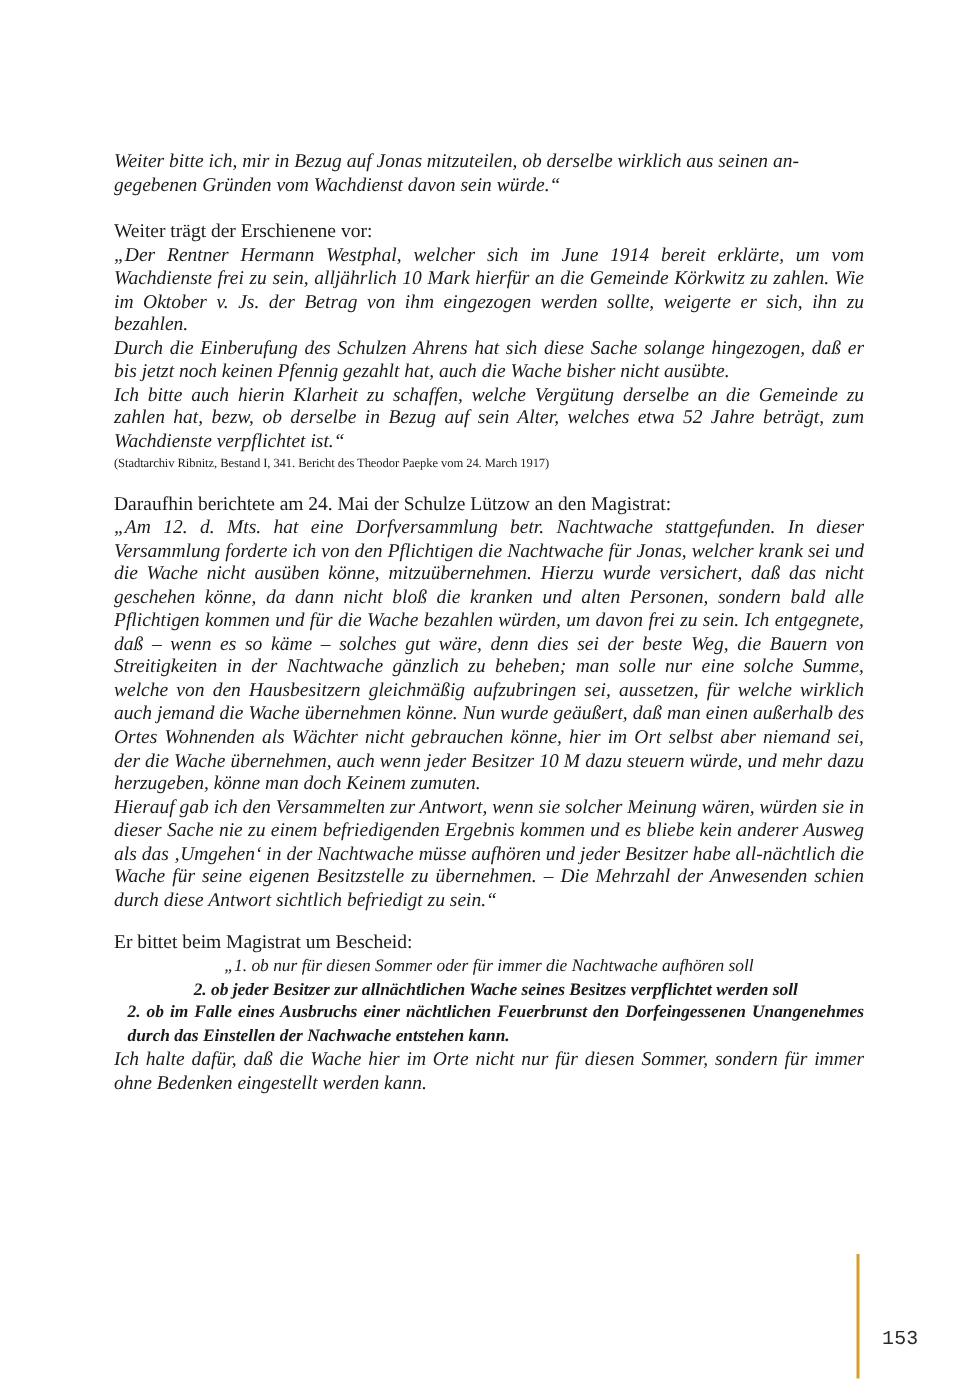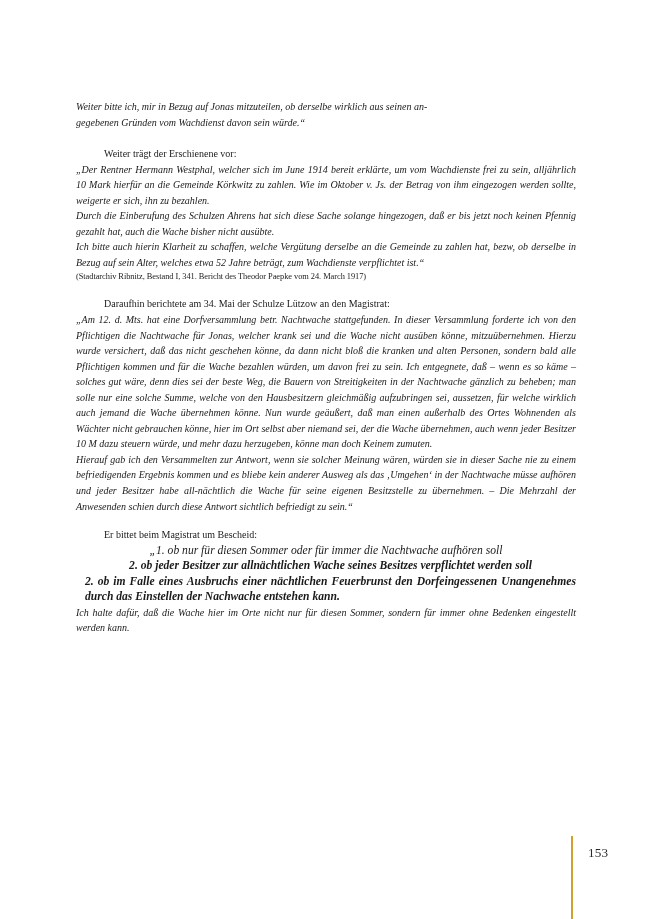--- a/index.html
+++ b/index.html
@@ -29,32 +29,31 @@
     left: 76px;
     top: 99px;
     width: 500px;
   }
 
   
   .para {
     margin: 0;
     text-align: justify;
     text-justify: inter-word;
-    font-size: 10px;
+    font-size: 13px;
     line-height: 15.55px;
     -webkit-hyphens: none;
     hyphens: none;
   }
   .quote {
     font-style: italic;
   }
   .roman {
     font-style: normal;
     text-align: left;
-    margin-left: 28px;
   }
   .citation {
     font-style: normal;
     font-size: 8.4px;
     line-height: 13px;
     text-align: left;
     letter-spacing: -0.05px;
   }
 
   .gap-lg { height: 16px; }
@@ -80,22 +79,22 @@
     position: absolute;
     left: 571px;
     top: 836px;
     width: 2.4px;
     height: 83px;
     background: #d3a02e;
   }
   .folio {
     position: absolute;
     left: 588px;
-    top: 845px;
-    font-family: Liberation Serif, serif;
+    top: 885px;
+    font-family: Liberation Mono, monospace;
     font-size: 13.2px;
     font-style: normal;
     color: #2a2a2a;
     letter-spacing: 0.2px;
   }
 </style>
 </head>
 <body>
 
 <div class="page">
@@ -112,21 +111,21 @@
     <p class="para roman">Weiter trägt der Erschienene vor:</p>
 
     <p class="para quote">„Der Rentner Hermann Westphal, welcher sich im June 1914 bereit erklärte, um vom Wachdienste frei zu sein, alljährlich 10 Mark hierfür an die Gemeinde Körkwitz zu zahlen. Wie im Oktober v. Js. der Betrag von ihm eingezogen werden sollte, weigerte er sich, ihn zu bezahlen.</p>
     <p class="para quote">Durch die Einberufung des Schulzen Ahrens hat sich diese Sache solange hingezogen, daß er bis jetzt noch keinen Pfennig gezahlt hat, auch die Wache bisher nicht ausübte.</p>
     <p class="para quote">Ich bitte auch hierin Klarheit zu schaffen, welche Vergütung derselbe an die Gemeinde zu zahlen hat, bezw, ob derselbe in Bezug auf sein Alter, welches etwa 52 Jahre beträgt, zum Wachdienste verpflichtet ist.“</p>
 
     <p class="para citation">(Stadtarchiv Ribnitz, Bestand I, 341. Bericht des Theodor Paepke vom 24. March 1917)</p>
 
     <div class="gap-md"></div>
 
-    <p class="para roman">Daraufhin berichtete am 34. Mai der Schulze Lützow an den Magistrat:</p>
+    <p class="para roman">Daraufhin berichtete am 24. Mai der Schulze Lützow an den Magistrat:</p>
 
     <p class="para quote">„Am 12. d. Mts. hat eine Dorfversammlung betr. Nachtwache stattgefunden. In dieser Versammlung forderte ich von den Pflichtigen die Nachtwache für Jonas, welcher krank sei und die Wache nicht ausüben könne, mitzuübernehmen. Hierzu wurde versichert, daß das nicht geschehen könne, da dann nicht bloß die kranken und alten Personen, sondern bald alle Pflichtigen kommen und für die Wache bezahlen würden, um davon frei zu sein. Ich entgegnete, daß – wenn es so käme – solches gut wäre, denn dies sei der beste Weg, die Bauern von Streitigkeiten in der Nachtwache gänzlich zu beheben; man solle nur eine solche Summe, welche von den Hausbesitzern gleichmäßig aufzubringen sei, aussetzen, für welche wirklich auch jemand die Wache übernehmen könne. Nun wurde geäußert, daß man einen außerhalb des Ortes Wohnenden als Wächter nicht gebrauchen könne, hier im Ort selbst aber niemand sei, der die Wache übernehmen, auch wenn jeder Besitzer 10 M dazu steuern würde, und mehr dazu herzugeben, könne man doch Keinem zumuten.</p>
     <p class="para quote">Hierauf gab ich den Versammelten zur Antwort, wenn sie solcher Meinung wären, würden sie in dieser Sache nie zu einem befriedigenden Ergebnis kommen und es bliebe kein anderer Ausweg als das ‚Umgehen‘ in der Nachtwache müsse aufhören und jeder Besitzer habe all-nächtlich die Wache für seine eigenen Besitzstelle zu übernehmen. – Die Mehrzahl der Anwesenden schien durch diese Antwort sichtlich befriedigt zu sein.“</p>
 
     <div class="gap-md"></div>
 
     <p class="para roman">Er bittet beim Magistrat um Bescheid:</p>
 
     <p class="list-line lastline">„1. ob nur für diesen Sommer oder für immer die Nachtwache aufhören soll</p>
     <p class="list-line pad lastline">2. ob jeder Besitzer zur allnächtlichen Wache seines Besitzes verpflichtet werden soll</p>

